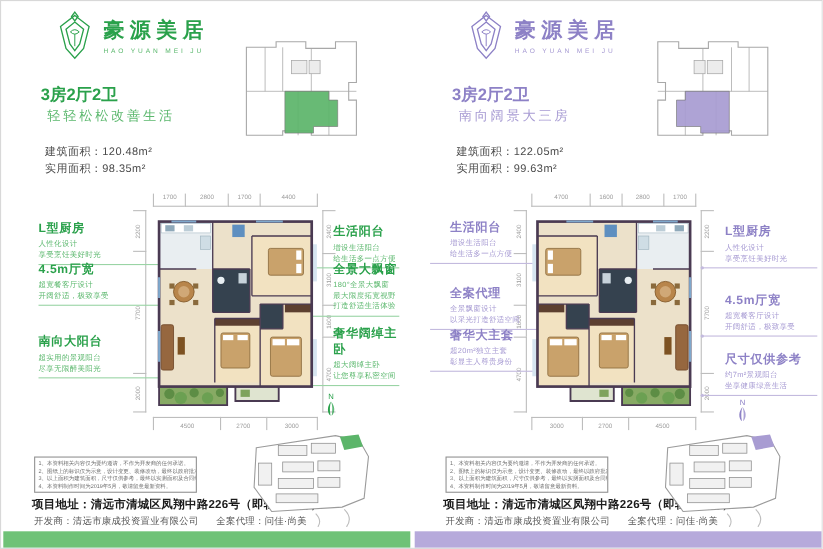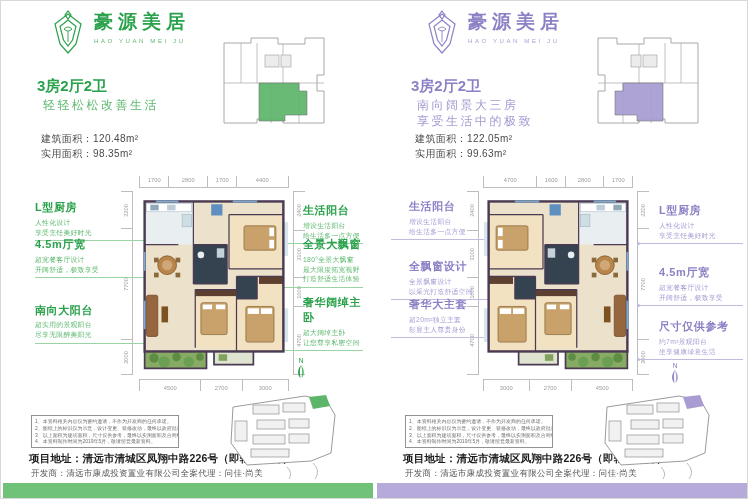--- a/index.html
+++ b/index.html
@@ -2,21 +2,21 @@
 <html style="--green: #2aa14b; --green_mid: #5cb86e; --green_soft: #9ad4a5; --green_hl: #5cb56a; --green_bar: #6fc277; --purple: #8d81c6; --purple_mid: #a79bd3; --purple_soft: #c3bade; --purple_hl: #a89cd2; --purple_bar: #b6aadb;"><head>
 <meta charset="utf-8">
 <style>
   *{box-sizing:border-box;margin:0;padding:0}
   body{margin:0;background:#ffffff;font-family:"Liberation Sans","DejaVu Sans",sans-serif}
   .stage{position:relative;width:748px;height:499px;background:#fff;border:1px solid #d8d8d8;overflow:hidden}
   .panel{position:absolute;top:0;width:374px;height:499px}
   .panel--left{left:0;--accent:var(--green);--mid:var(--green_mid);--soft:var(--green_soft);--hl:var(--green_hl);--bar:var(--green_bar)}
   .panel--right{left:374px;--accent:var(--purple);--mid:var(--purple_mid);--soft:var(--purple_soft);--hl:var(--purple_hl);--bar:var(--purple_bar)}
 
-  .brand{position:absolute;left:50px;top:8px;display:flex;gap:9px;align-items:flex-start}
+  .brand{position:absolute;left:50px;top:8px;display:flex;gap:9px;align-items:center}
   .brand-text{display:flex;flex-direction:column}
   .brand-name{font-family:"Liberation Serif",serif;font-size:19px;font-weight:700;letter-spacing:5px;color:var(--accent)}
   .brand-sub{font-size:6px;letter-spacing:2.6px;color:var(--mid);margin-top:3px}
 
   .keyplan{position:absolute;left:220px;top:34px}
   .flip{transform:scaleX(-1)}
 
   .unit-title{position:absolute;left:34px;top:40px;font-size:31px;font-weight:800;letter-spacing:1px;color:var(--accent);line-height:32px}
   .unit-layout{position:absolute;left:36px;top:76px;font-size:15px;font-weight:700;color:var(--accent)}
   .tagline{position:absolute;left:42px;top:96px;font-size:12px;letter-spacing:2.5px;color:var(--mid);line-height:16px}
@@ -53,21 +53,21 @@
   .annots--dotright .aleader::after{right:0}
   .annots--dotleft .aleader::after{left:0}
 
   .compass{position:absolute;left:292px;top:355px}
 
   .disc-box{position:absolute;left:30px;top:414px;width:148px;height:33px;border:1px solid #929292;padding:2px 3px;overflow:hidden}
   .disc-scale{transform:scale(.62);transform-origin:0 0;width:161%}
   .disc-line{font-size:8px;line-height:11px;color:#6e6e6e;white-space:nowrap}
 
   .address{position:absolute;left:28px;top:451px;font-size:10.5px;font-weight:700;color:#1b1b1b;letter-spacing:.2px}
-  .devline{position:absolute;left:30px;top:467px;font-size:8.5px;color:#555;display:flex;letter-spacing:.3px}
+  .devline{position:absolute;left:30px;top:467px;font-size:8.5px;color:#555;display:flex;gap:16px;letter-spacing:.3px}
   .siteplan{position:absolute;left:222px;top:390px}
   .bar{position:absolute;left:2px;right:2px;bottom:2px;height:15px;background:var(--bar)}
 </style>
 </head>
 <body>
 
 <div class="stage">
 
   <div class="panel panel--left">
 
@@ -165,21 +165,21 @@
           <div class="aline">人性化设计</div>
           <div class="aline">享受烹饪美好时光</div>
           <div class="aleader"></div>
         </div>
         <div class="agroup" style="top: 42px;">
           <div class="atitle">4.5m厅宽</div>
           <div class="aline">超宽餐客厅设计</div>
           <div class="aline">开阔舒适，极致享受</div>
           <div class="aleader"></div>
         </div>
-        <div class="agroup" style="top: 108px; font-family: Liberation Mono, monospace;">
+        <div class="agroup" style="top: 108px;">
           <div class="atitle">南向大阳台</div>
           <div class="aline">超实用的景观阳台</div>
           <div class="aline">尽享无限醉美阳光</div>
           <div class="aleader"></div>
         </div>
       </div>
     <div class="annots annots--dotleft" style="left:246px;width:116px;--apad:56px">
         <div class="agroup" style="top: 8px;">
           <div class="atitle">生活阳台</div>
           <div class="aline">增设生活阳台</div>
@@ -325,21 +325,20 @@
         <path d="M36,8 V48 M62,9 V48 M3,48 H103 M50,48 V88 M78,48 V88 M20,8 V48"></path>
       </g>
       <rect x="44" y="20" width="14" height="12" fill="#ececec" stroke="#a8a8a8" stroke-width="0.7"></rect>
       <rect x="60" y="20" width="10" height="12" fill="#ececec" stroke="#a8a8a8" stroke-width="0.7"></rect>
       <polygon points="38,48 78,48 78,56 86,56 86,80 64,80 64,86 38,86" fill="var(--hl)" opacity="0.92" stroke="#6c6c6c" stroke-width="0.6"></polygon>
     </svg>
 
     <div class="unit-layout">3房2厅2卫</div>
     <div class="tagline">
       <div>南向阔景大三房</div>
-      <div>享受生活中的极致</div>
     </div>
     <div class="areas">
       <div>建筑面积：122.05m²</div>
       <div>实用面积：99.63m²</div>
     </div>
 
     <div class="hdim hdim--top">
         <div class="seg" style="flex-grow: 43.5;">
           <span>4700</span>
         </div>
@@ -391,21 +390,21 @@
       </div>
 
     <div class="annots annots--dotright" style="left:16px;width:110px;--apad:18px">
         <div class="agroup" style="top: 4px;">
           <div class="atitle">生活阳台</div>
           <div class="aline">增设生活阳台</div>
           <div class="aline">给生活多一点方便</div>
           <div class="aleader"></div>
         </div>
         <div class="agroup" style="top: 64px;">
-          <div class="atitle">全飘窗设计</div>
+          <div class="atitle">全案代理</div>
           <div class="aline">全景飘窗设计</div>
           <div class="aline">以采光打造舒适空间</div>
           <div class="aleader"></div>
         </div>
         <div class="agroup" style="top: 102px;">
           <div class="atitle">奢华大主套</div>
           <div class="aline">超20m²独立主套</div>
           <div class="aline">彰显主人尊贵身份</div>
           <div class="aleader"></div>
         </div>

